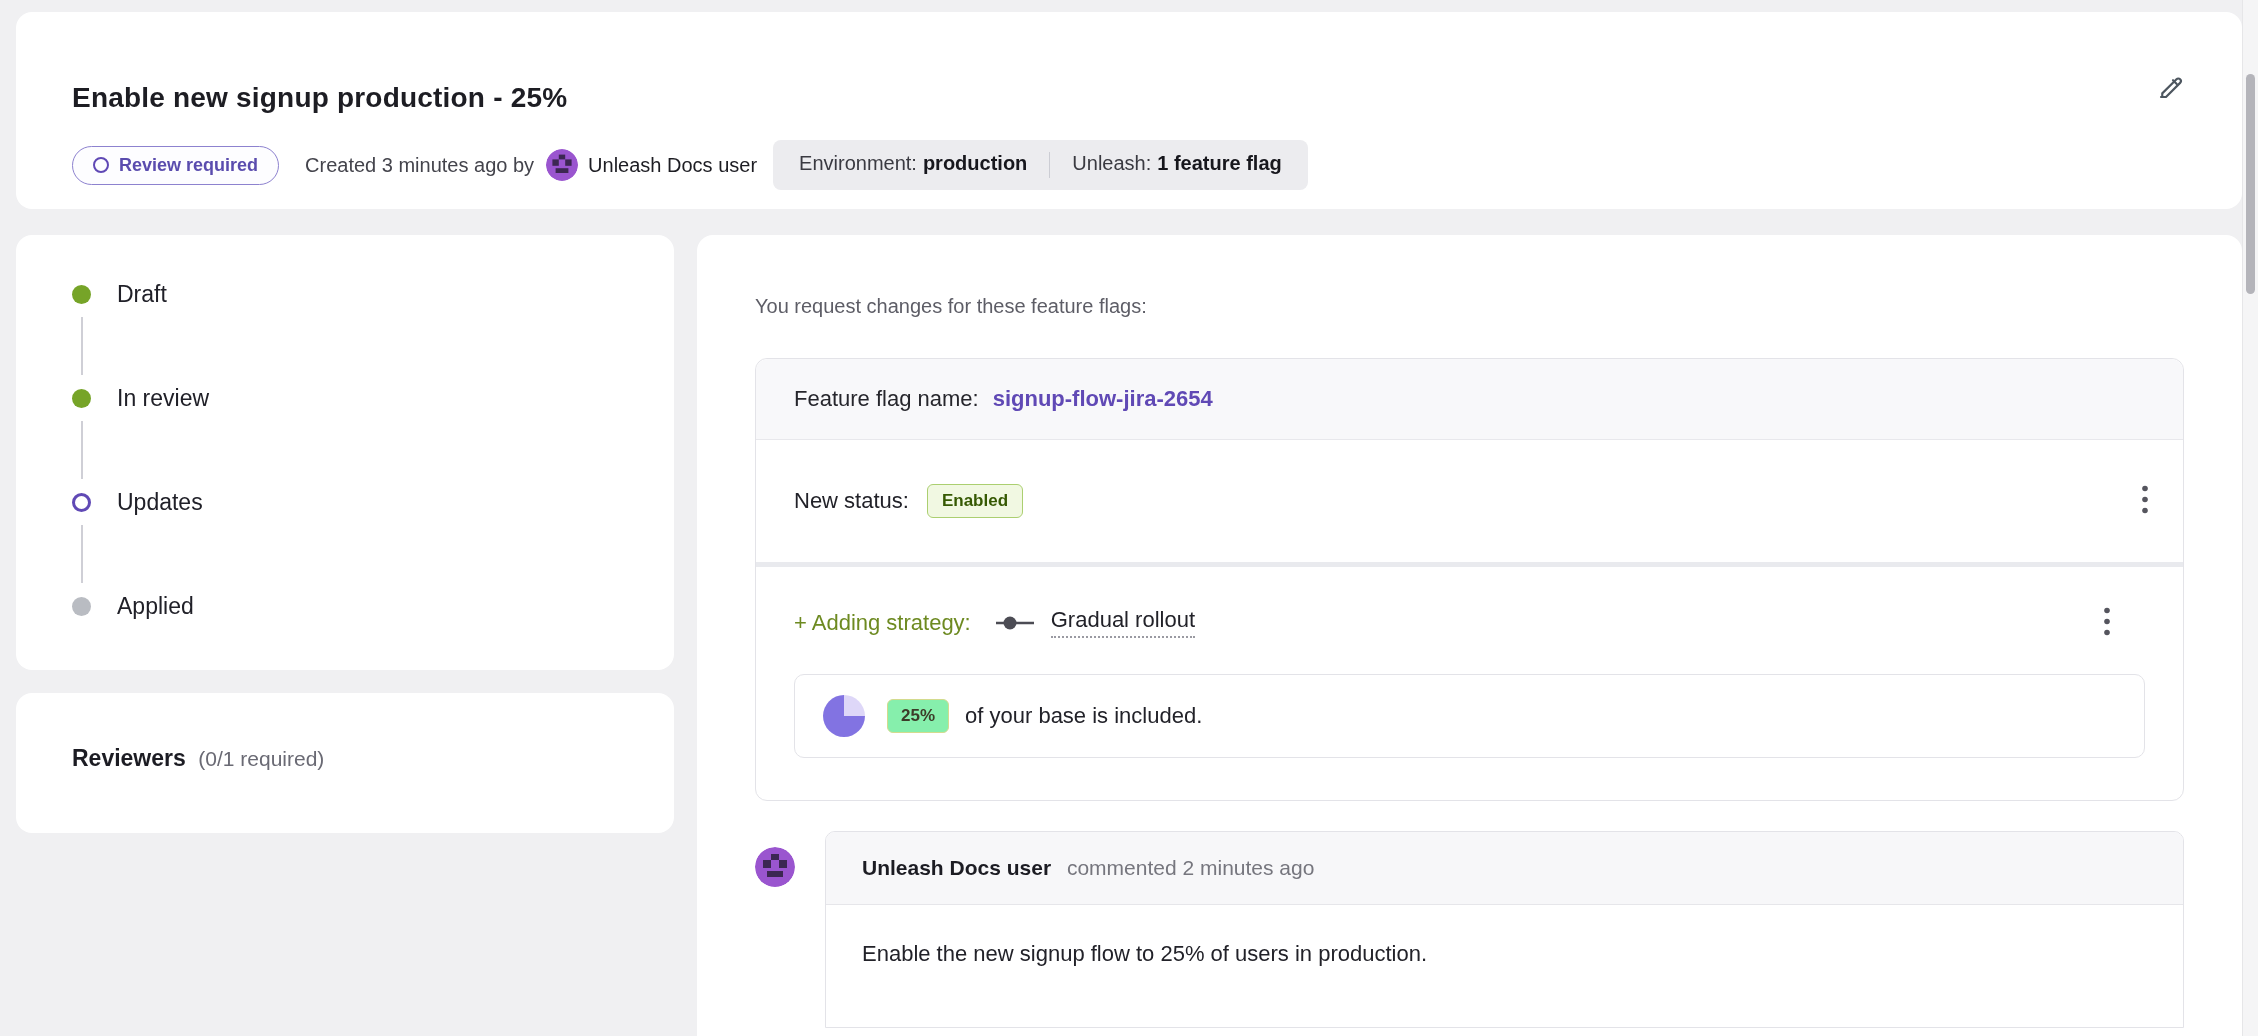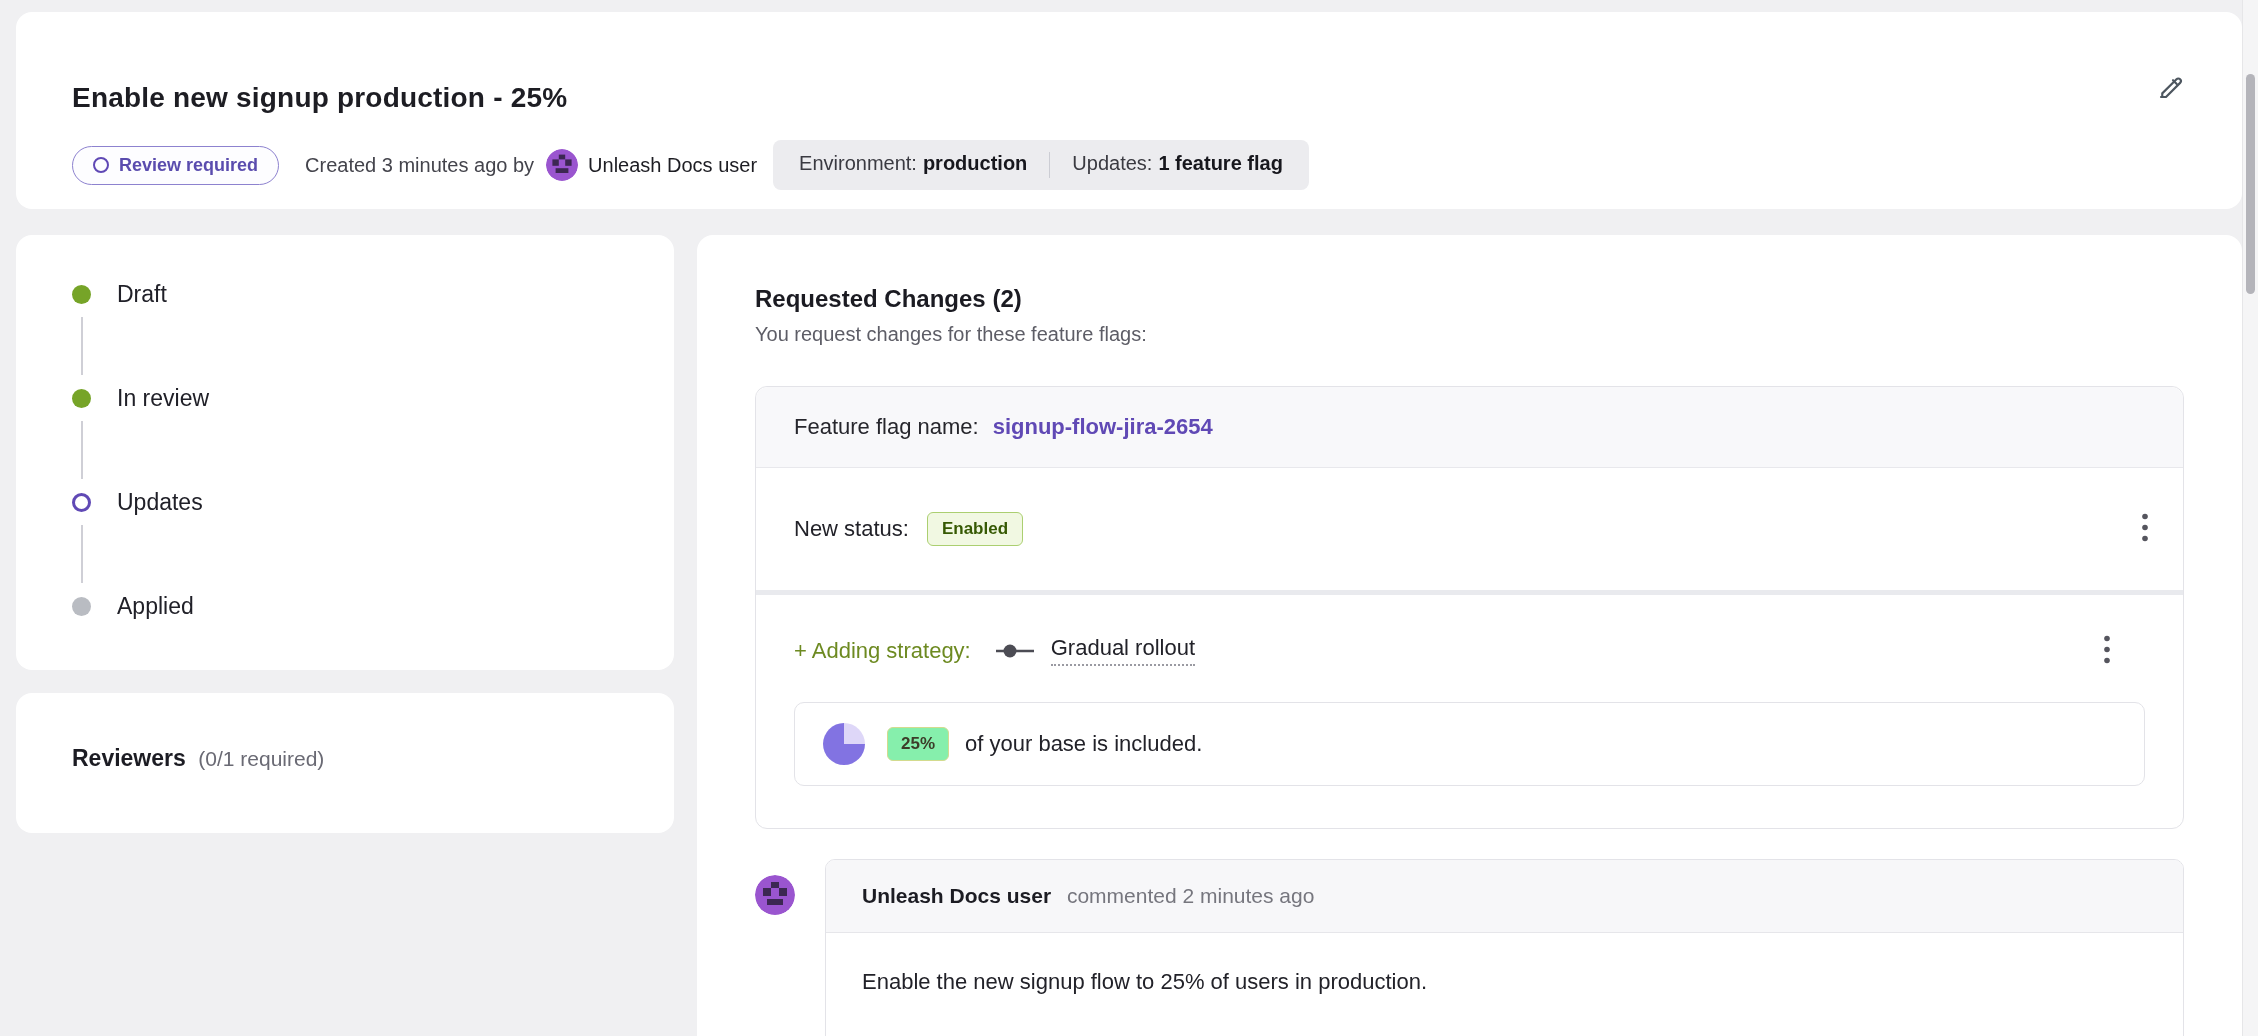--- a/index.html
+++ b/index.html
@@ -180,21 +180,21 @@
           </g>
         </svg>
       </span>
       <span class="author">Unleash Docs user</span>
       <div class="env-box">
         <span>
           <span>Environment:</span><b>production</b>
         </span>
         <span class="vdiv"></span>
         <span>
-          <span>Updates:</span><b>1 feature flag</b>
+          <span>Unleash:</span><b>1 feature flag</b>
         </span>
       </div>
     </div>
   </header>
 
   <div class="content">
 
     <aside class="left">
 
       <div class="card timeline-card">
@@ -222,21 +222,20 @@
       <div class="card reviewers-card">
         <div>
           <span class="reviewers-title">Reviewers</span>
           <span class="reviewers-req">(0/1 required)</span>
         </div>
       </div>
 
     </aside>
 
     <main class="card main-card">
-      <h2 class="changes-title">Requested Changes (2)</h2>
       <p class="changes-subtitle">You request changes for these feature flags:</p>
 
       <div class="flag-card">
         <div class="flag-header">
           <span>Feature flag name:</span>
           <a class="flag-link" href="#">signup-flow-jira-2654</a>
         </div>
 
         <div class="change-row">
           <span class="status-label">New status:</span>

